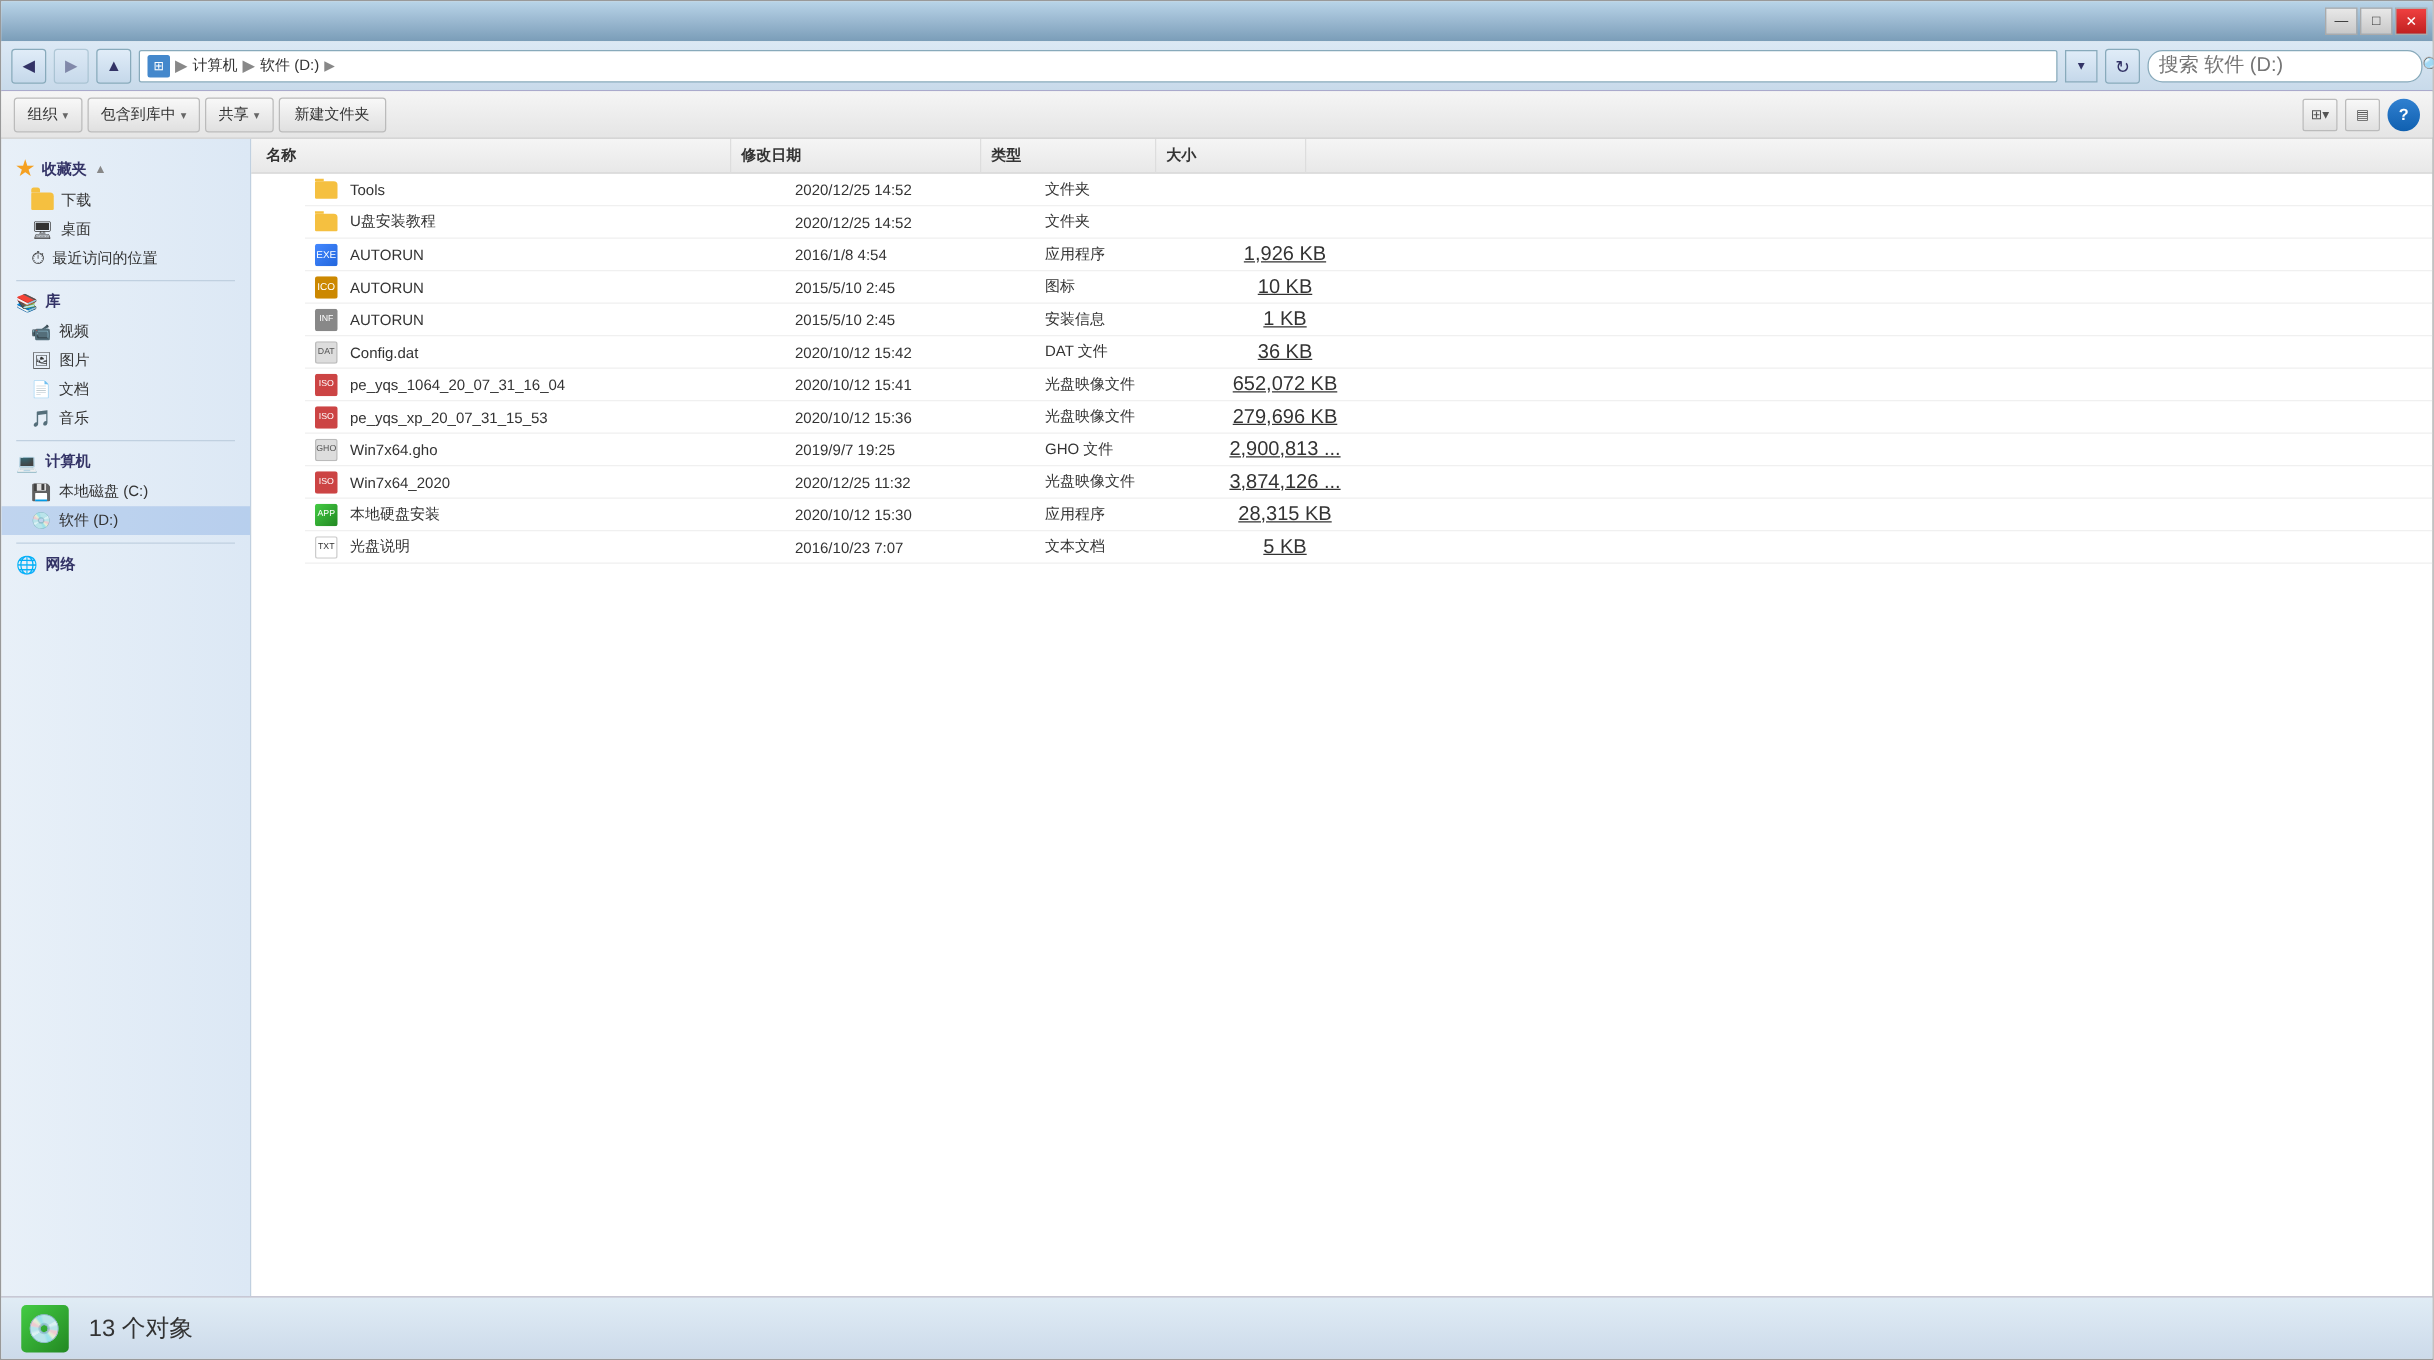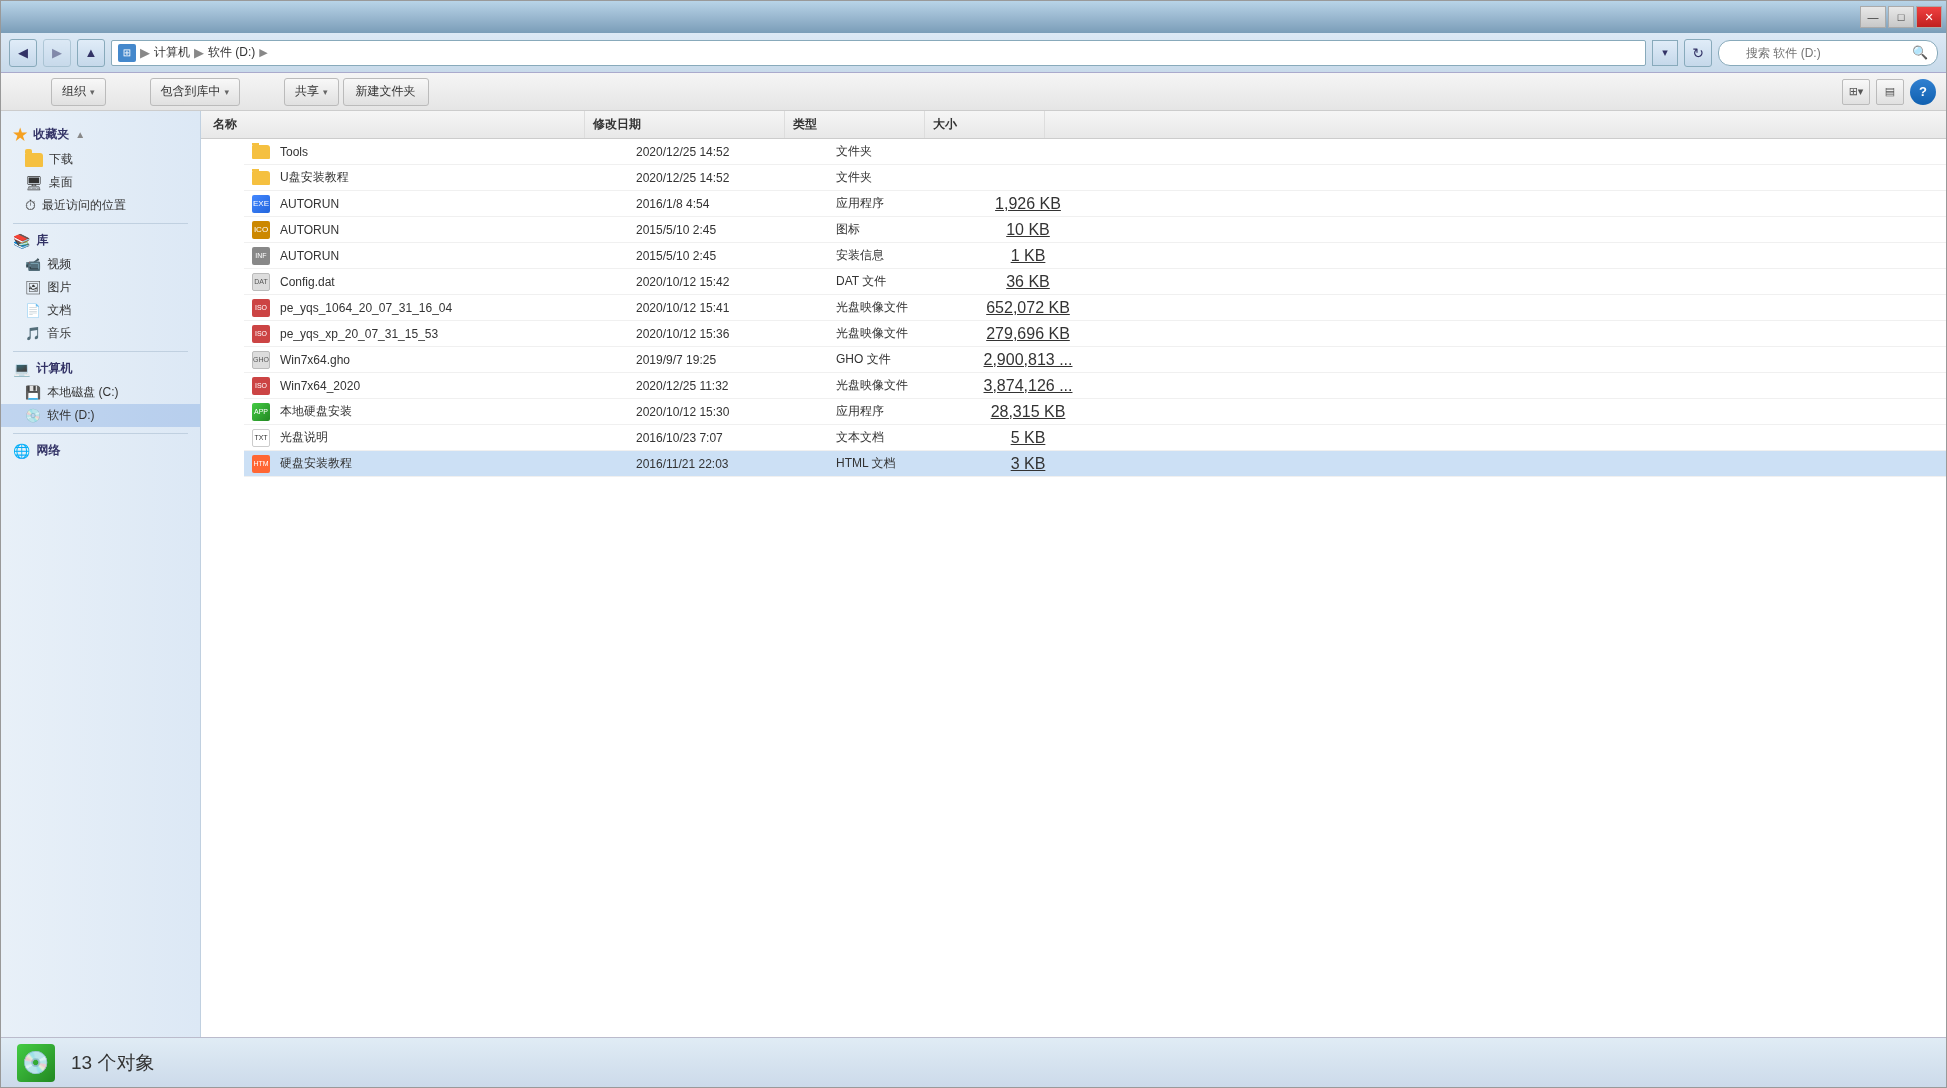--- a/index.html
+++ b/index.html
@@ -129,23 +129,22 @@
       display: flex;
       align-items: center;
       padding: 0 8px;
       gap: 4px;
     }
     .search-bar input {
       border: none;
       outline: none;
       background: transparent;
       flex: 1;
-      font-size: 12px;
+      font-size: 16px;
       color: #ef4444;
-      margin-left: 19px;
     }
     .search-icon-btn {
       color: #667;
       font-size: 13px;
       cursor: pointer;
     }
 
     
     .toolbar {
       height: 38px;
@@ -161,21 +160,20 @@
       padding: 0 10px;
       background: linear-gradient(to bottom, #f8f8f8, #e0e0e0);
       border: 1px solid #bbb;
       border-radius: 3px;
       display: flex;
       align-items: center;
       gap: 4px;
       cursor: pointer;
       font-size: 12px;
       color: #333;
-      margin-left: 40px;
     }
     .tool-btn .arrow { font-size: 9px; color: #666; }
     .new-folder-btn {
       height: 28px;
       padding: 0 12px;
       background: linear-gradient(to bottom, #f8f8f8, #e0e0e0);
       border: 1px solid #bbb;
       border-radius: 3px;
       display: flex;
       align-items: center;
@@ -622,31 +620,20 @@
     <div class="col-name">
       <span class="fi">
                 <div class="fi-txt">TXT</div>
               </span>
       <span>光盘说明</span>
     </div>
     <div class="col-date">2016/10/23 7:07</div>
     <div class="col-type">文本文档</div>
     <div class="col-size">5 KB</div>
   </div>
-          <div class="file-row selected">
-    <div class="col-name">
-      <span class="fi">
-                <div class="fi-html">HTM</div>
-              </span>
-      <span>硬盘安装教程</span>
-    </div>
-    <div class="col-date">2016/11/21 22:03</div>
-    <div class="col-type">HTML 文档</div>
-    <div class="col-size">3 KB</div>
-  </div>
         </div>
     </div>
   </div>
 
   <div class="status-bar">
     <div class="status-icon">💿</div>
     <span class="status-text">13 个对象</span>
   </div>
 </div>
 

